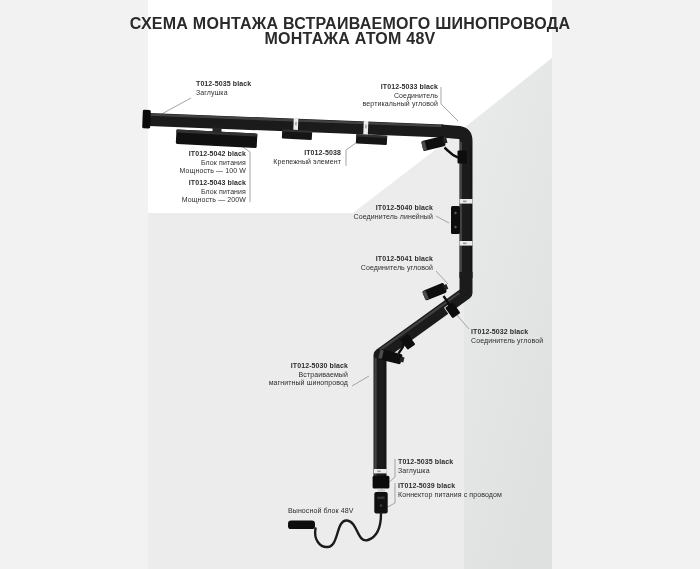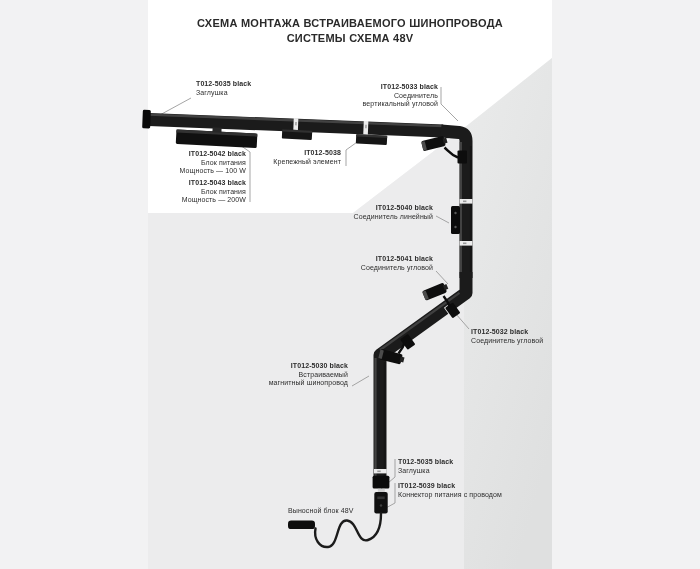--- a/index.html
+++ b/index.html
@@ -1,20 +1,20 @@
 <!DOCTYPE html>
 <html><head>
 <meta charset="utf-8">
 <style>
   html,body{margin:0;padding:0;background:#f2f2f3;}
   #stage{position:relative;width:700px;height:569px;overflow:hidden;
          font-family:"Liberation Sans",sans-serif;}
   #art{position:absolute;left:0;top:0;}
   .title{position:absolute;left:0;top:16px;width:700px;text-align:center;
-         font-size:11px;line-height:15px;font-weight:700;color:#2a2a2a;
+         font-size:16px;line-height:15px;font-weight:700;color:#2a2a2a;
          letter-spacing:.25px;}
   .lbl{position:absolute;font-size:7px;line-height:8.5px;color:#2d2d2d;
        letter-spacing:.1px;white-space:nowrap;}
   .lbl .code{font-weight:700;}
   .r{text-align:right;}
 </style>
 </head>
 <body>
 
 <div id="stage">
@@ -151,21 +151,21 @@
       <rect x="377.3" y="496.5" width="7.4" height="2.6" fill="#333"></rect>
       <circle cx="381" cy="505.5" r="1.2" fill="#3f3f3f"></circle>
     </g>
     <path d="M381,513.5 C381,527 377,537 368,540 C357,543.5 358,521.5 347,520.5
              C336,519.5 339,546 328,547 C319.5,547.8 313.5,539 315.5,528.5" stroke="#1b1b1b" stroke-width="2.4" fill="none" stroke-linecap="round"></path>
     <rect x="288" y="520.5" width="27" height="8.6" rx="3.2" fill="#0d0d0d"></rect>
   </svg>
 
   <div class="title">
     <div>СХЕМА МОНТАЖА ВСТРАИВАЕМОГО ШИНОПРОВОДА</div>
-    <div>СИСТЕМЫ СХЕМА 48V</div>
+    <div>МОНТАЖА АТОМ 48V</div>
   </div>
 
   <div class="lbl" style="left:196px;top:80px">
     <div class="code">T012-5035 black</div>
     <div>Заглушка</div>
   </div>
 
   <div class="lbl r" style="right:262px;top:83px">
     <div class="code">IT012-5033 black</div>
     <div>Соединитель</div>

